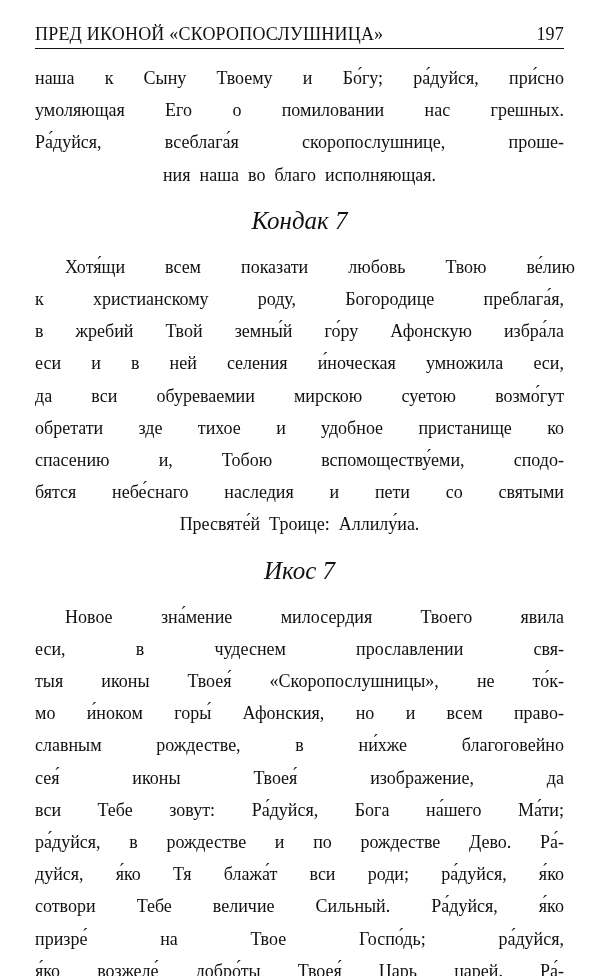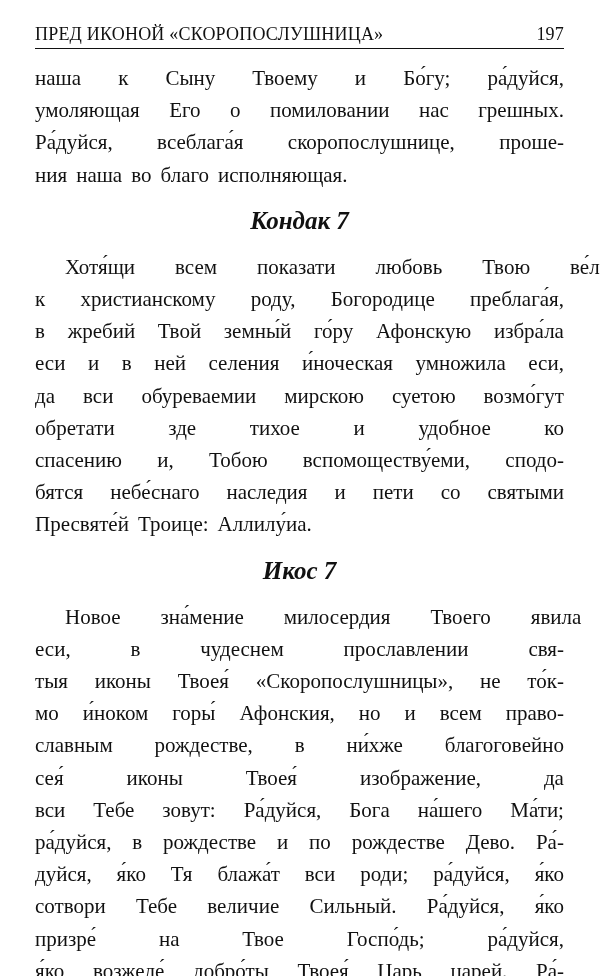--- a/index.html
+++ b/index.html
@@ -1,45 +1,46 @@
 <!DOCTYPE html>
 <html><head>
 <meta charset="utf-8">
 <style>
   html, body { margin:0; padding:0; background:#fff; }
   body { width:600px; height:976px; overflow:hidden; position:relative; color:#111; font-family:"Liberation Serif", serif; }
   .header { position:absolute; left:35px; right:36px; top:22px; height:26px; border-bottom:1.5px solid #111; display:flex; justify-content:space-between; align-items:flex-end; font-size:18px; letter-spacing:0.2px; }
   .header .title { padding-bottom:3px;margin-top:16px; }
   .header .page { padding-bottom:3px; }
   .content { position:absolute; left:35px; right:36px; top:62px; }
-  .line { font-size:21px; line-height:32.2px; white-space:nowrap; display:flex; justify-content:space-between; }
-  .line.last { justify-content:flex-start; }
+  .line { font-size:18px; line-height:32.2px; white-space:nowrap; display:flex; justify-content:space-between; }
+  .line.last { justify-content:center; }
   .line.last span + span { margin-left:9px; }
   .indent { padding-left:30px;gap:40px; }
-  .heading { font-style:italic; font-size:25px; text-align:center; line-height:32px; margin:14px 0 14px;font-weight:bold; }
+  .heading { font-style:italic; font-size:25px; text-align:center; line-height:32px; margin:14px 0 14px; }
 </style>
 </head>
 <body>
 
 <div class="header">
   <span class="title">ПРЕД ИКОНОЙ «СКОРОПОСЛУШНИЦА»</span>
   <span class="page">197</span>
 </div>
 
 <div class="content">
   <div>
     <div class="para">
         <div class="line">
           <span>наша</span>
           <span>к</span>
           <span>Сыну</span>
           <span>Твоему</span>
           <span>и</span>
           <span>Бо́гу;</span>
           <span>ра́дуйся,</span>
+          <span>при́сно</span>
         </div>
         <div class="line">
           <span>умоляющая</span>
           <span>Его</span>
           <span>о</span>
           <span>помиловании</span>
           <span>нас</span>
           <span>грешных.</span>
         </div>
         <div class="line">
@@ -101,20 +102,21 @@
           <span>мирскою</span>
           <span>суетою</span>
           <span>возмо́гут</span>
         </div>
         <div class="line">
           <span>обретати</span>
           <span>зде</span>
           <span>тихое</span>
           <span>и</span>
           <span>удобное</span>
+          <span>пристанище</span>
           <span>ко</span>
         </div>
         <div class="line">
           <span>спасению</span>
           <span>и,</span>
           <span>Тобою</span>
           <span>вспомоществу́еми,</span>
           <span>сподо-</span>
         </div>
         <div class="line">

